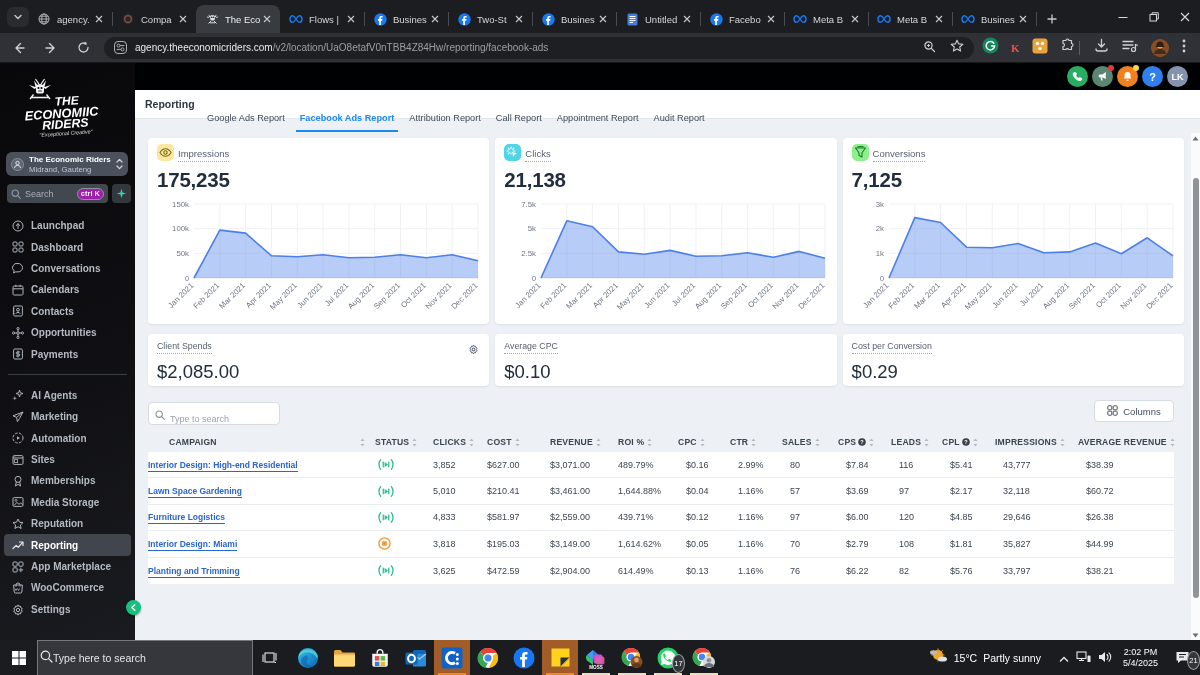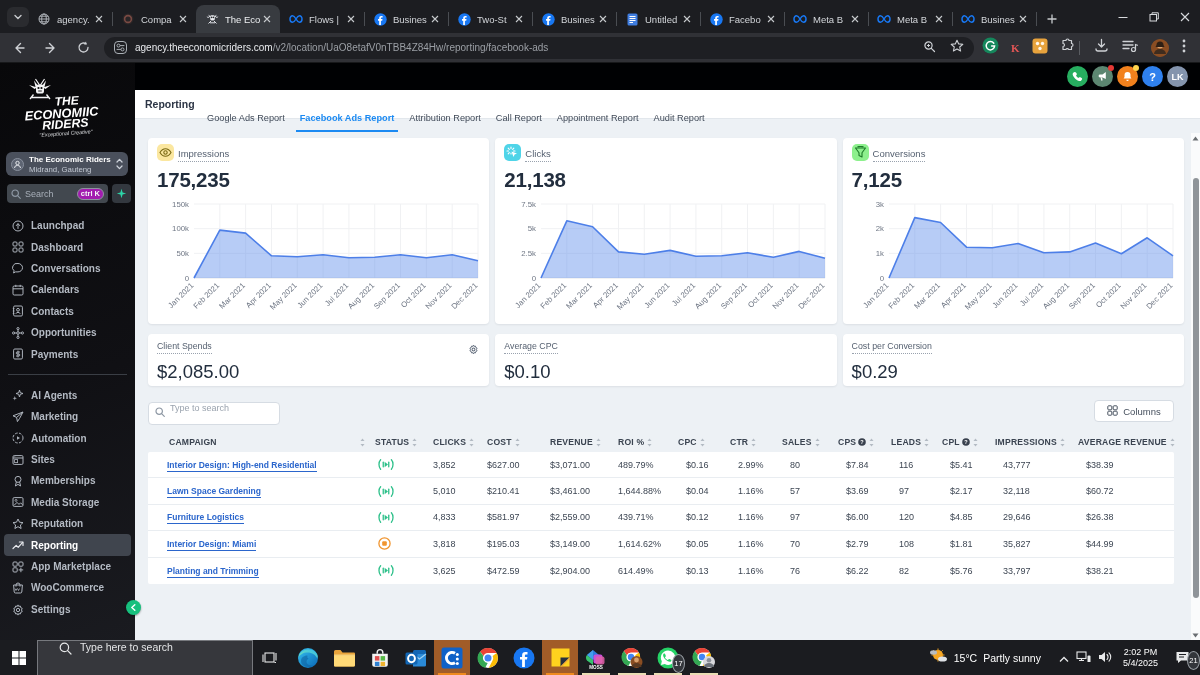--- a/index.html
+++ b/index.html
@@ -82,48 +82,48 @@
 .kpicard .num { position:absolute; left:9px; top:30px; font-size:20.5px; font-weight:bold; color:#222e3e; letter-spacing:-0.2px; }
 .kpicard svg.chart { position:absolute; left:0; top:58px; }
 
 .statrow { position:absolute; left:13px; top:215px; display:flex; gap:6px; }
 .statcard { width:341.3px; height:52px; background:#fff; border-radius:4px; box-shadow:0 1px 2px rgba(16,24,40,.08); position:relative; }
 .statcard .lbl { position:absolute; left:9px; top:7px; font-size:8.8px; color:#545f6f; border-bottom:1px dotted #99a2ae; padding-bottom:1.5px; }
 .statcard .num { position:absolute; left:9px; top:27px; font-size:18.5px; font-weight:normal; color:#222e3e; }
 .statcard .gear { position:absolute; right:10px; top:7px; color:#5d6878; }
 
 
-.tablesearch { position:absolute; left:13px; top:283px; width:132px; height:23px; background:#fff; border:1px solid #d6dce3; border-radius:4px; display:flex; align-items:flex-start; padding:0 6px; }
+.tablesearch { position:absolute; left:13px; top:283px; width:132px; height:23px; background:#fff; border:1px solid #d6dce3; border-radius:4px; display:flex; align-items:flex-end; padding:0 6px; }
 .tablesearch .ph { font-size:9px; color:#9aa3ae; margin-left:5px; }
 .colsbtn { position:absolute; right:26px; top:281px; width:80px; height:22px; background:#fff; border:1px solid #d6dce3; border-radius:4px; display:flex; align-items:center; justify-content:center; gap:5px; font-size:9.5px; color:#454f5d; }
 .thead { position:absolute; left:13px; top:313px; width:1026px; height:20px; display:flex; align-items:center; }
 .th { display:flex; align-items:center; justify-content:flex-start; white-space:nowrap; font-size:8.6px; font-weight:bold; color:#3a4350; letter-spacing:.2px; }
 .th .sort { margin-left:3px; display:flex; }
 .th .info { margin-left:2px; display:flex; }
 .tbody { position:absolute; left:13px; top:333px; width:1026px; background:#fff; border-radius:2px; }
 .tr { height:26.4px; display:flex; align-items:center; border-bottom:1px solid #e9edf1; }
 .tr:last-child { border-bottom:none; }
 .td { font-size:9px; color:#3d4653; text-align:left; }
-.td.camp { padding-left:19px; }
+.td.camp { }
 .td.camp span { font-size:8.5px; color:#2b66cc; font-weight:bold; border-bottom:1px solid #2b66cc; padding-bottom:1px; }
 .tfoot { position:absolute; left:13px; top:479px; width:1026px; display:flex; align-items:center; }
 .results { font-size:9.3px; color:#8d97a3; margin-left:11px; }
 .pager { margin-left:auto; display:flex; gap:5px; margin-right:12px; }
 .pg { width:14px; height:14px; border:1px solid #dfe4ea; background:#fff; border-radius:2px; display:flex; align-items:center; justify-content:center; font-size:8px; color:#9aa3ad; }
 .pg.active { background:#2e9bf0; border-color:#2e9bf0; color:#fff; font-weight:bold; font-size:8.5px; }
 
 
 .pagescroll { position:absolute; right:0; top:70px; width:9px; height:507px; background:#fafbfc; }
 .pagescroll .thumb { position:absolute; left:1.5px; top:45px; width:6px; height:420px; border-radius:3px; background:#8f9499; }
 .pagescroll .arr { position:absolute; left:0; width:9px; height:10px; display:flex; align-items:center; justify-content:center; color:#505357; }
 
 
 .taskbar { position:absolute; left:0; top:640px; width:1200px; height:35px; background:#1b1c20; display:flex; align-items:stretch; }
 .startbtn { width:37px; display:flex; align-items:center; justify-content:center; }
-.tsearch { width:216px; background:#36373c; border:1px solid #77797e; border-bottom:none; display:flex; align-items:flex-start; padding-left:21px; gap:8px; }
+.tsearch { width:216px; background:#36373c; border:1px solid #77797e; border-bottom:none; display:flex; align-items:center; padding-left:2px; }
 .tsearch .tx { font-size:10.5px; color:#e4e5e7; }
 .taskview { width:33px; display:flex; align-items:center; justify-content:center; }
 .tbicons { display:flex; align-items:stretch; margin-left:4px; }
 .tbi { position:relative; width:36px; display:flex; align-items:center; justify-content:center; }
 .tbi.hl { background:#a15c28; }
 .tbi .under { position:absolute; bottom:0; left:4px; right:4px; height:2.5px; }
 .tray { margin-left:auto; display:flex; align-items:center; }
 .weather { display:flex; align-items:center; gap:6px; }
 .weather .t1 { font-size:10.5px; color:#fff; }
 .trayic { display:flex; align-items:center; gap:7px; margin:0 11px 0 18px; color:#e8e9ea; }

